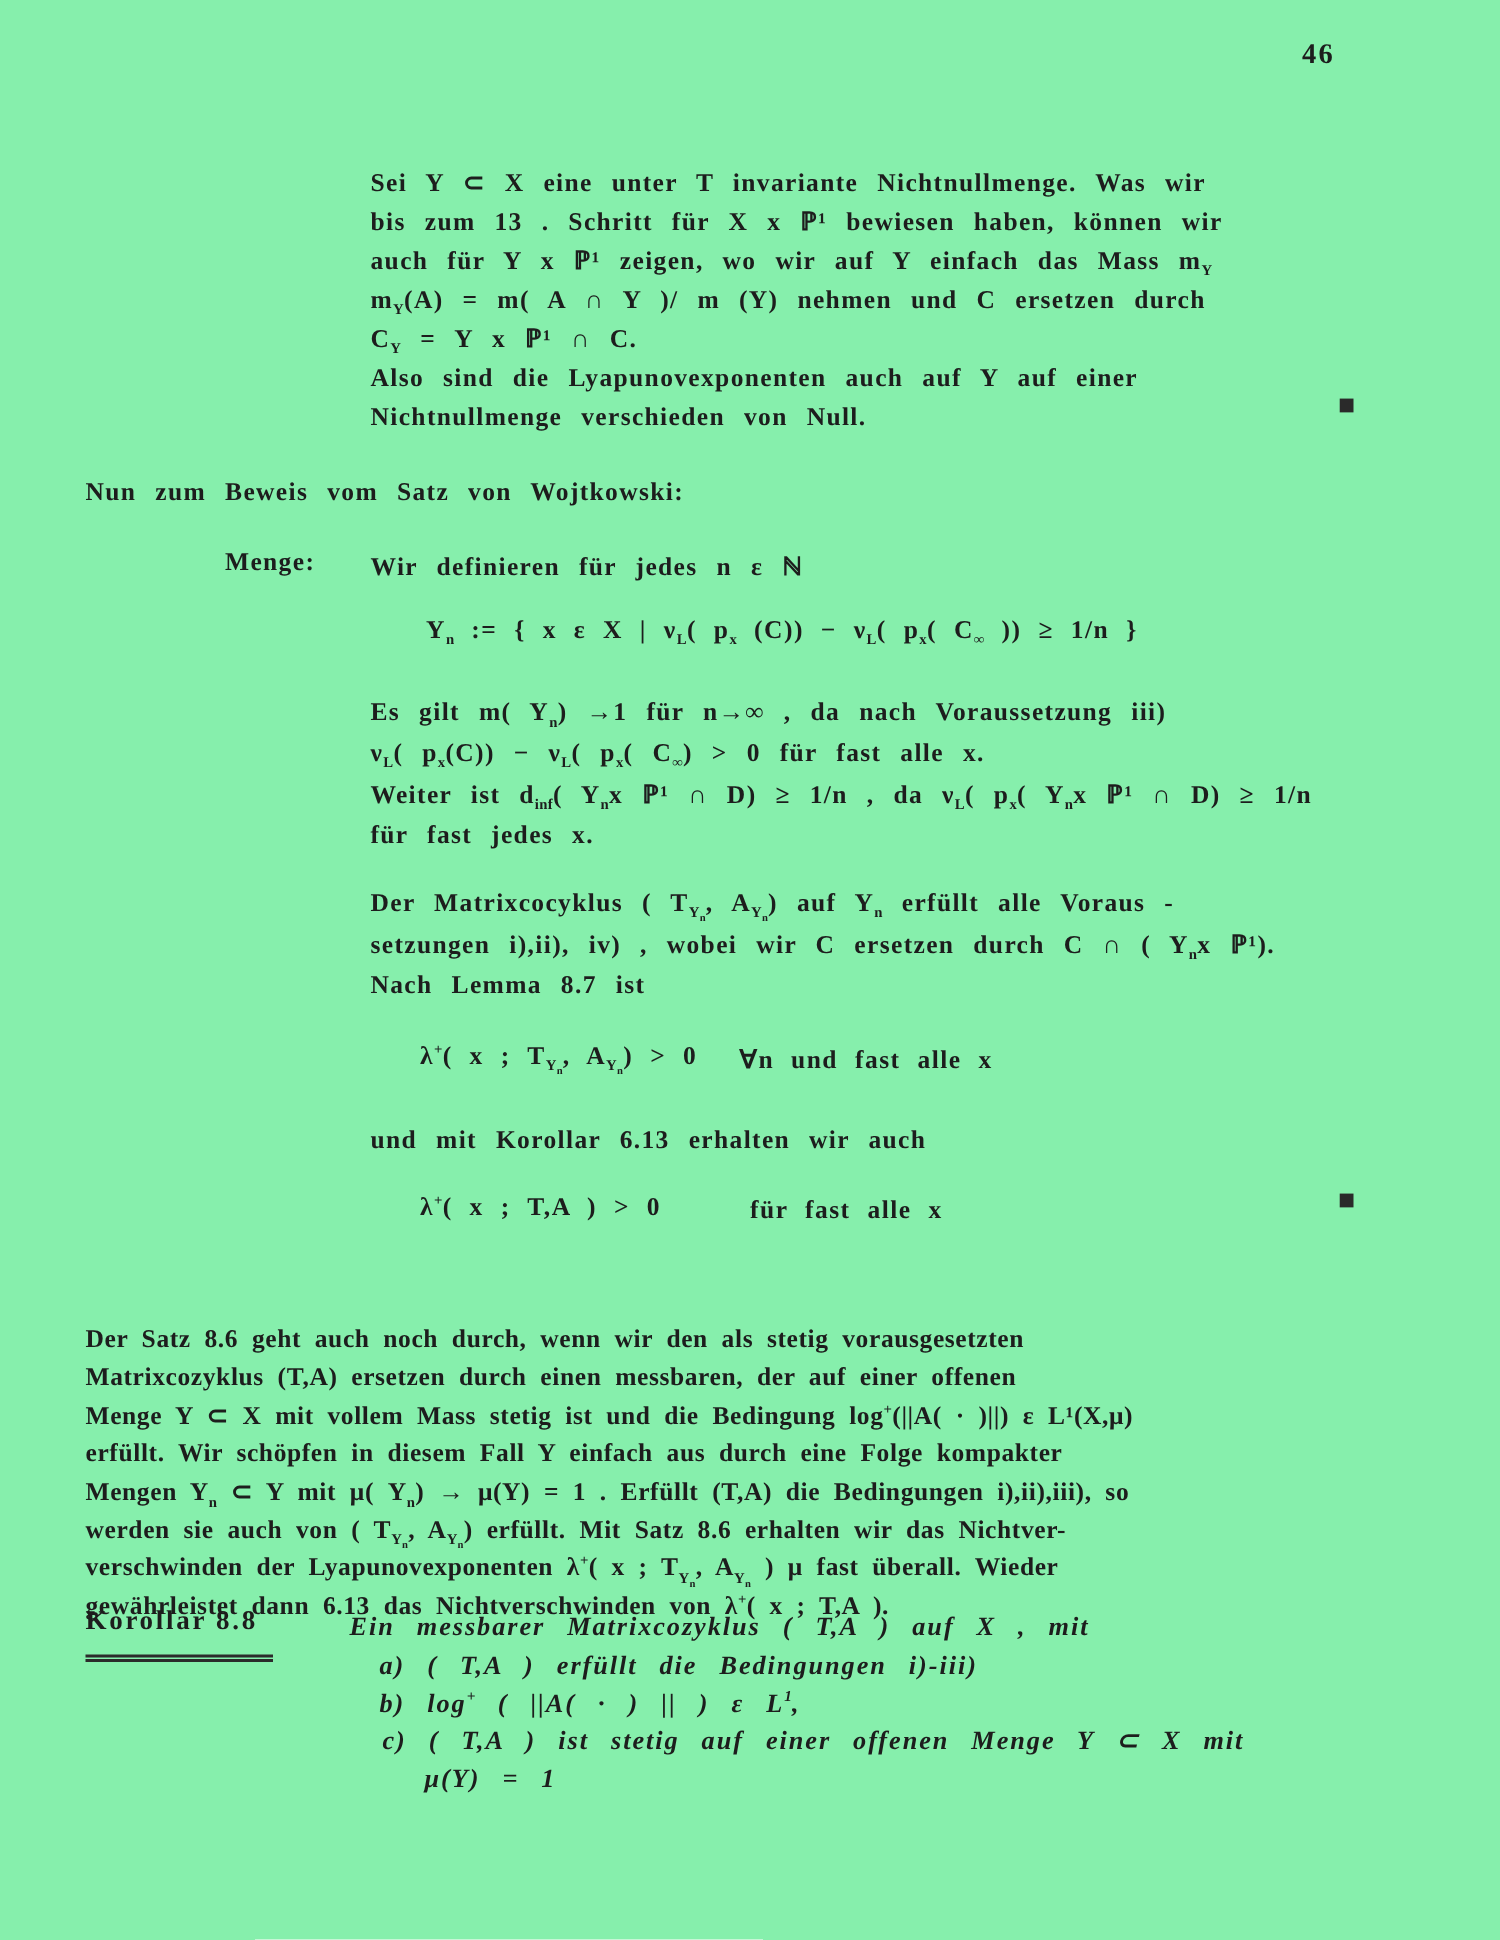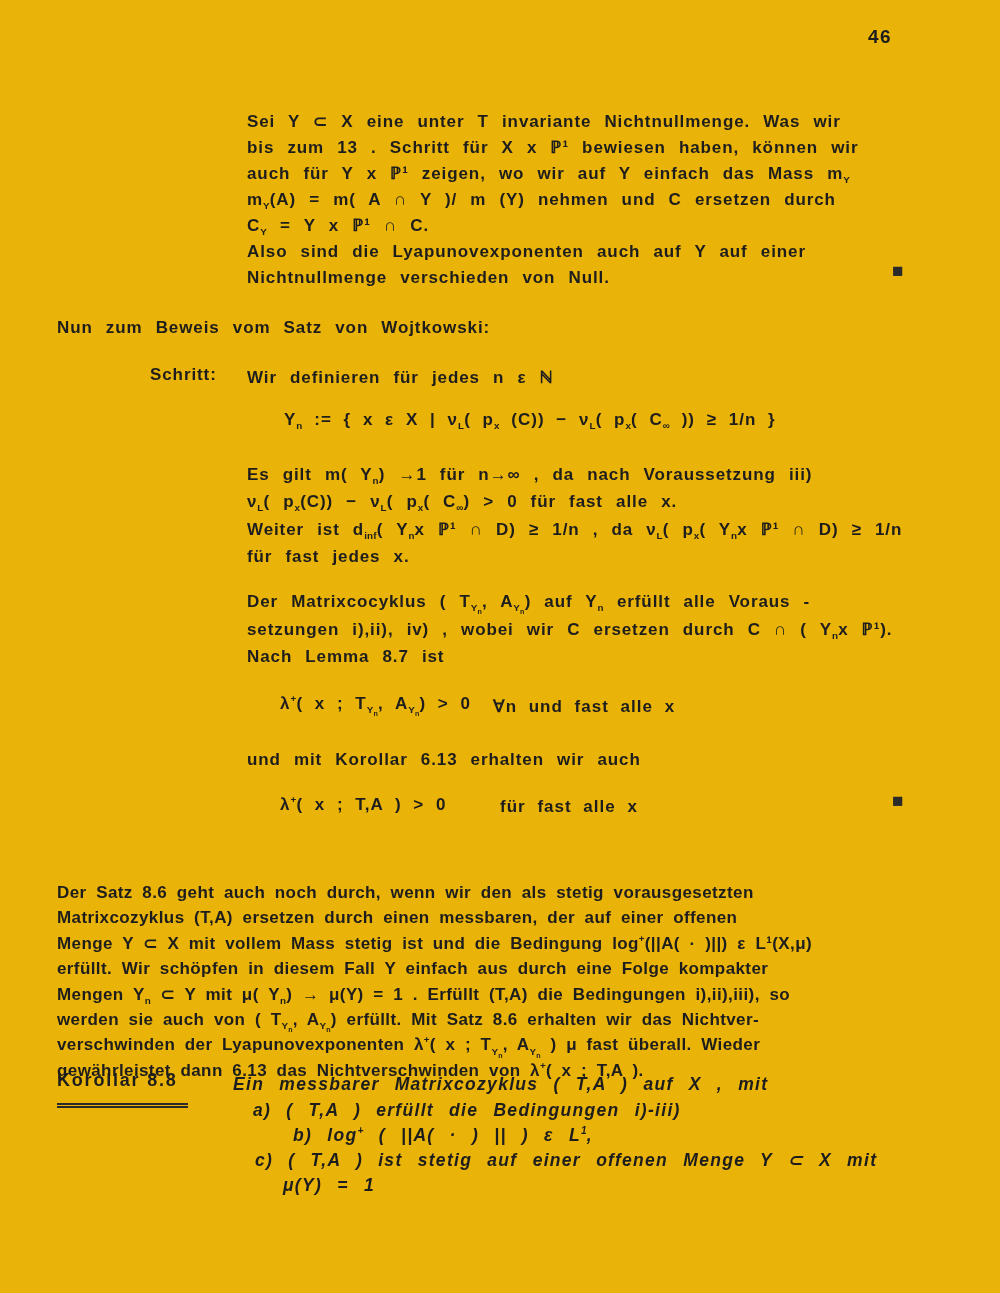--- a/index.html
+++ b/index.html
@@ -1,19 +1,19 @@
 <!DOCTYPE html>
 <html><head>
 <meta charset="utf-8">
 <style>
   html,body { margin:0; padding:0; background:#fcfcf9; }
   .page {
     position:relative; width:1000px; height:1293px;
-    background:#eab308; overflow:hidden;
-    font-family:Liberation Sans, sans-serif;
+    background:#86efac; overflow:hidden;
+    font-family:Liberation Serif, serif;
     color:#1d1d1d; font-weight:700;
   }
   .abs { position:absolute; }
   .ln { white-space:nowrap; }
   
   .tw { font-size:17px; letter-spacing:0.9px; word-spacing:7.5px; }
   .tw-wide { font-size:17px; letter-spacing:0.4px; word-spacing:4.5px;margin-top:32px; }
   .para1 .ln { line-height:26px; }
   .para2 .ln { line-height:27.3px; }
   .para3 .ln { line-height:27.5px; }
@@ -42,21 +42,21 @@
     <div class="ln">auch für Y x ℙ¹ zeigen, wo wir auf Y einfach das Mass m<sub>Y</sub></div>
     <div class="ln">m<sub>Y</sub>(A) = m( A ∩ Y )/ m (Y) nehmen und C ersetzen durch</div>
     <div class="ln">C<sub>Y</sub> = Y x ℙ¹ ∩ C.</div>
     <div class="ln">Also sind die Lyapunovexponenten auch auf Y auf einer</div>
     <div class="ln">Nichtnullmenge verschieden von Null.</div>
   </div>
   <div class="abs qed" style="left:892px; top:261px;">■</div>
 
   <div class="abs tw ln" style="left:57px; top:318px;">Nun zum Beweis vom Satz von Wojtkowski:</div>
 
-  <div class="abs tw ln" style="left:150px; top:365px;">Schritt:</div>
+  <div class="abs tw ln" style="left:150px; top:365px;">Menge:</div>
   <div class="abs tw ln" style="left:247px; top:365px;">Wir definieren für jedes n ε ℕ</div>
 
   <div class="abs eq" style="left:284px; top:410px;">Y<sub>n</sub> := { x ε X | ν<sub>L</sub>( p<sub>x</sub> (C)) − ν<sub>L</sub>( p<sub>x</sub>( C<sub>∞</sub> )) ≥ 1/n }</div>
 
   <div class="abs tw para2" style="left:247px; top:461px;">
     <div class="ln">Es gilt m( Y<sub>n</sub>) →1 für n→∞ , da nach Voraussetzung iii)</div>
     <div class="ln">ν<sub>L</sub>( p<sub>x</sub>(C)) − ν<sub>L</sub>( p<sub>x</sub>( C<sub>∞</sub>) &gt; 0 für fast alle x.</div>
     <div class="ln">Weiter ist d<sub>inf</sub>( Y<sub>n</sub>x ℙ¹ ∩ D) ≥ 1/n , da ν<sub>L</sub>( p<sub>x</sub>( Y<sub>n</sub>x ℙ¹ ∩ D) ≥ 1/n</div>
     <div class="ln">für fast jedes x.</div>
   </div>
@@ -83,17 +83,17 @@
     <div class="ln">erfüllt. Wir schöpfen in diesem Fall Y einfach aus durch eine Folge kompakter</div>
     <div class="ln">Mengen Y<sub>n</sub> ⊂ Y mit μ( Y<sub>n</sub>) → μ(Y) = 1 . Erfüllt (T,A) die Bedingungen i),ii),iii), so</div>
     <div class="ln">werden sie auch von ( T<sub>Y<sub>n</sub></sub>, A<sub>Y<sub>n</sub></sub>) erfüllt. Mit Satz 8.6 erhalten wir das Nichtver-</div>
     <div class="ln">verschwinden der Lyapunovexponenten λ<sup>+</sup>( x ; T<sub>Y<sub>n</sub></sub>, A<sub>Y<sub>n</sub></sub> ) μ fast überall. Wieder</div>
     <div class="ln">gewährleistet dann 6.13 das Nichtverschwinden von λ<sup>+</sup>( x ; T,A ).</div>
   </div>
 
   <div class="abs kor-label" style="left:57px; top:1070px;">Korollar 8.8</div>
   <div class="abs kor" style="left:233px; top:1074px;">Ein messbarer Matrixcozyklus ( T,A ) auf X , mit</div>
   <div class="abs kor" style="left:253px; top:1100px;">a) ( T,A ) erfüllt die Bedingungen i)-iii)</div>
-  <div class="abs kor" style="left:253px; top:1125px;margin-left:40px;">b) log<sup>+</sup> ( ||A( · ) || ) ε L<sup>1</sup>,</div>
+  <div class="abs kor" style="left:253px; top:1125px;">b) log<sup>+</sup> ( ||A( · ) || ) ε L<sup>1</sup>,</div>
   <div class="abs kor" style="left:255px; top:1150px;">c) ( T,A ) ist stetig auf einer offenen Menge Y ⊂ X mit</div>
   <div class="abs kor" style="left:283px; top:1175px;">μ(Y) = 1</div>
 
 </div>
 
 </body></html>

